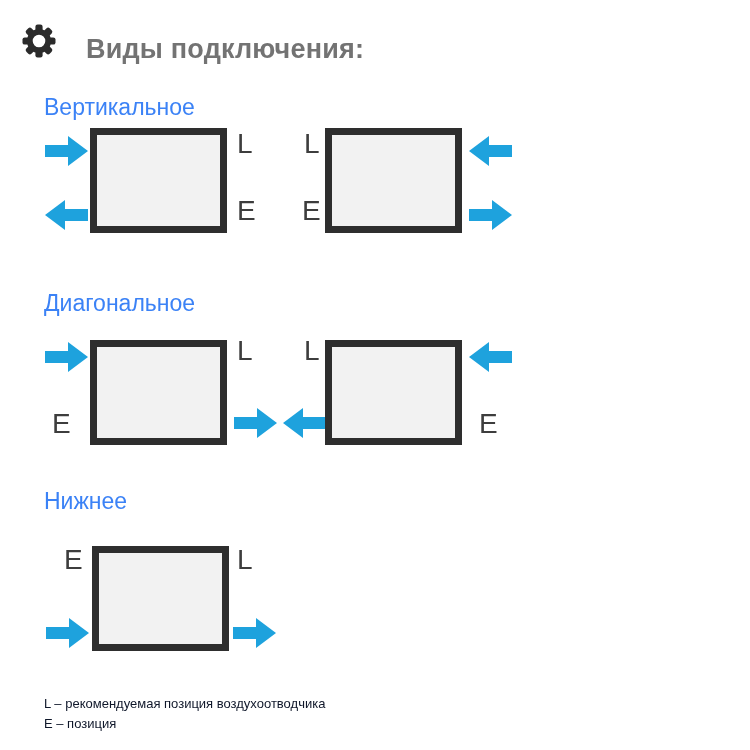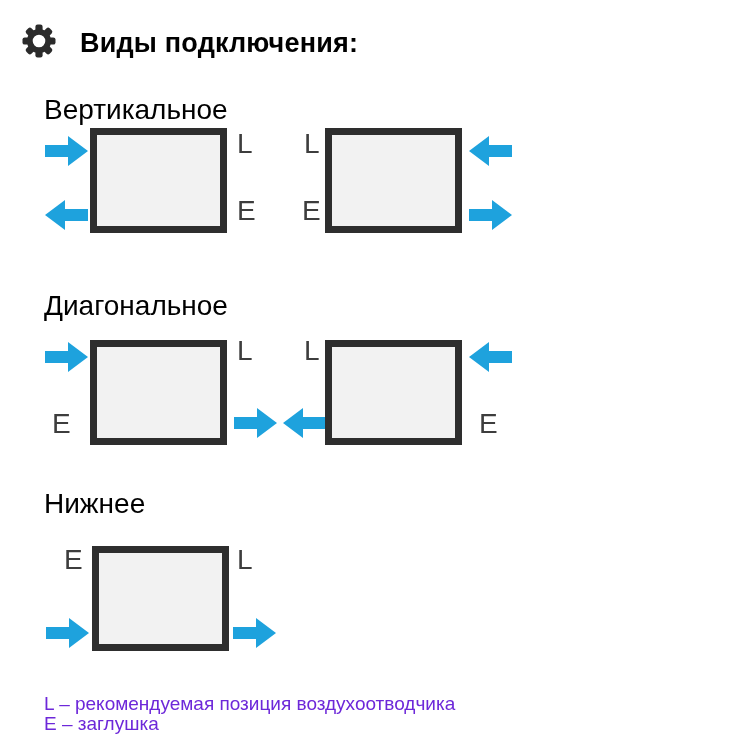--- a/index.html
+++ b/index.html
@@ -5,43 +5,43 @@
   html,body{margin:0;padding:0;}
   body{
     width:750px;height:750px;background:#ffffff;
     font-family:"Liberation Sans", sans-serif;
     position:relative;overflow:hidden;
   }
   .canvas{position:absolute;inset:0;}
   
   .gear{position:absolute;left:22px;top:24px;width:34px;height:34px;}
   .title{
-    position:absolute;left:78px;top:26px;margin:2px;
-    font-size:27px;font-weight:700;color:#000000;letter-spacing:.2px;
+    position:absolute;left:78px;top:26px;margin:8px;
+    font-size:27px;font-weight:700;color:#737373;letter-spacing:.2px;
   }
   
-  .sec-title{position:absolute;left:44px;font-size:28px;font-weight:400;color:#000000;}
+  .sec-title{position:absolute;left:44px;font-size:23px;font-weight:400;color:#3b82f6;}
   
   .rad{
     position:absolute;width:123px;height:91px;
     border:7px solid #2e2e2e;background:#f2f2f2;box-sizing:content-box;
   }
   
   .arrow{position:absolute;width:43px;height:30px;display:block;}
   .arrow polygon{fill:#1ea2dd;}
   .arrow.left{transform:scaleX(-1);}
   
   .port{
     position:absolute;font-size:28px;line-height:30px;color:#3d3d3d;
     font-weight:400;
   }
   
   .legend{
     position:absolute;left:44px;top:694px;
-    font-size:19px;line-height:19.5px;color:#6d28d9;
+    font-size:13px;line-height:19.5px;color:#0f172a;
   }
 </style>
 </head>
 <body>
 
 <div class="canvas">
 
   <svg class="gear" viewBox="0 0 34 34" aria-hidden="true">
     <g fill="#2b2b2b">
       <rect x="13.4" y="0.5" width="7.2" height="9" rx="2.2"></rect>
@@ -124,16 +124,16 @@
           <polygon points="0,9 23,9 23,0 43,15 23,30 23,21 0,21"></polygon>
         </svg>
       <svg class="arrow" style="left:233px;top:618px;">
           <polygon points="0,9 23,9 23,0 43,15 23,30 23,21 0,21"></polygon>
         </svg>
     </div>
   </div>
 
   <div class="legend">
     <div>L – рекомендуемая позиция воздухоотводчика</div>
-    <div>E – заглушка</div>
+    <div>E – позиция</div>
   </div>
 
 </div>
 
 </body></html>

